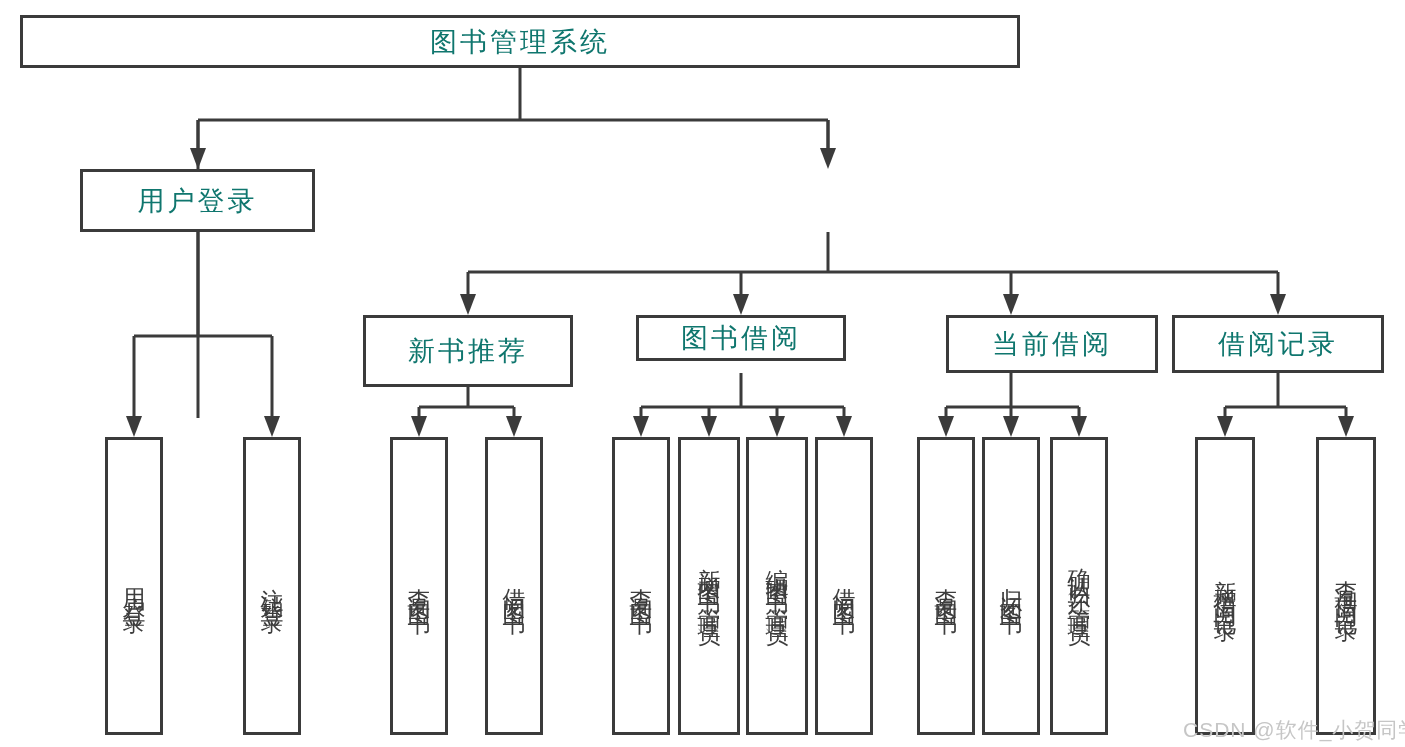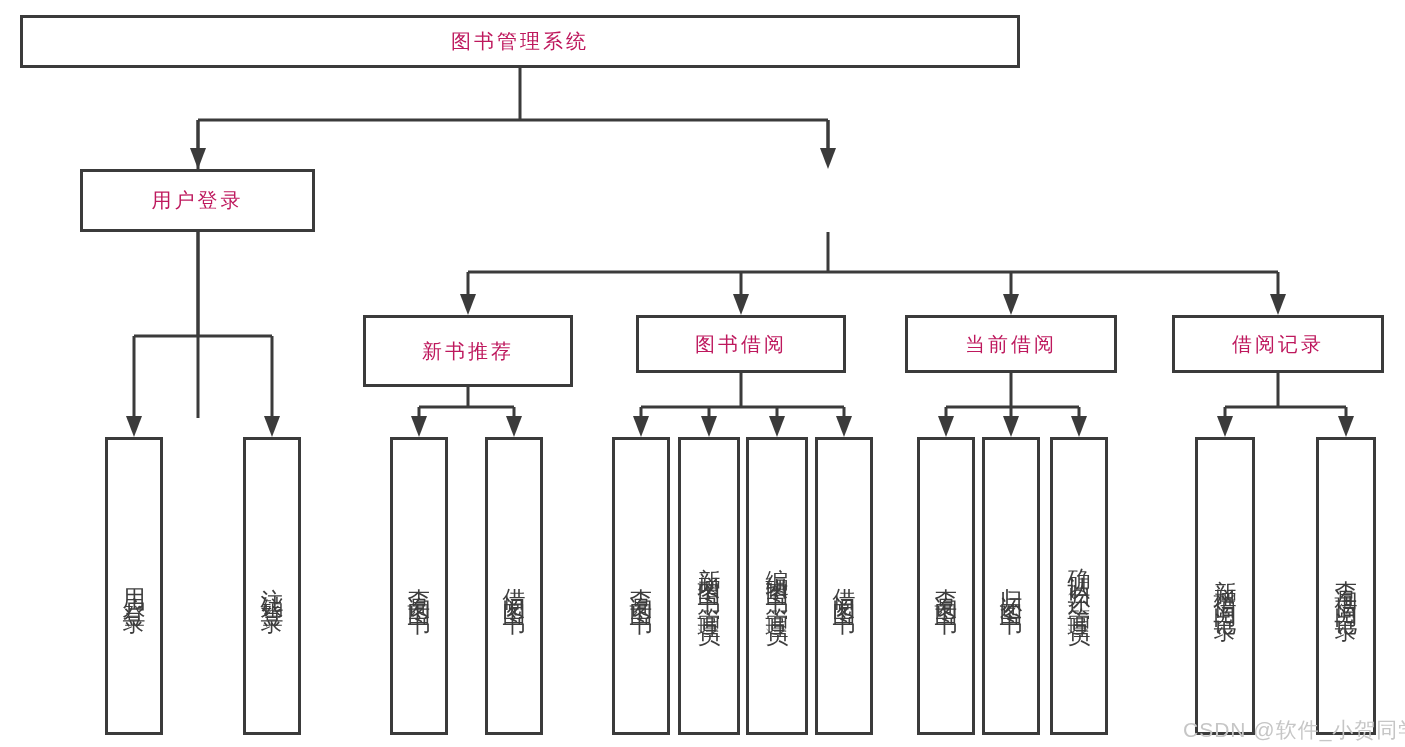--- a/index.html
+++ b/index.html
@@ -24,24 +24,24 @@
     position: absolute;
     border: 3px solid #3b3b3b;
     background: #ffffff;
     display: flex;
     align-items: center;
     justify-content: center;
     color: #3d3d3d;
   }
 
   .node.h span {
-    font-size: 20px;
+    font-size: 27px;
     letter-spacing: 3px;
     white-space: nowrap;
-    color: #be185d;
+    color: #0f766e;
   }
 
   .node.v span {
     writing-mode: vertical-rl;
     text-orientation: mixed;
     font-size: 23px;
     letter-spacing: 8px;
     line-height: 1;
     color: #3d3d3d;
   }
@@ -111,24 +111,24 @@
     <span>图书管理系统</span>
   </div>
 
   <div class="node h" style="left:80px; top:169px; width:235px; height:63px;">
     <span>用户登录</span>
   </div>
 
   <div class="node h" style="left:363px; top:315px; width:210px; height:72px;">
     <span>新书推荐</span>
   </div>
-  <div class="node h" style="left:636px; top:315px; width:210px; height:58px;">
+  <div class="node h" style="left:636px; top:315px; width:210px; height:46px;">
     <span>图书借阅</span>
   </div>
-  <div class="node h" style="left:905px; top:315px; width:212px; height:58px;">
+  <div class="node h" style="left:946px; top:315px; width:212px; height:58px;">
     <span>当前借阅</span>
   </div>
   <div class="node h" style="left:1172px; top:315px; width:212px; height:58px;">
     <span>借阅记录</span>
   </div>
 
   <div class="node v" style="left:105px; top:437px; width:58px; height:298px;">
     <span>用户登录</span>
   </div>
   <div class="node v" style="left:243px; top:437px; width:58px; height:298px;">

